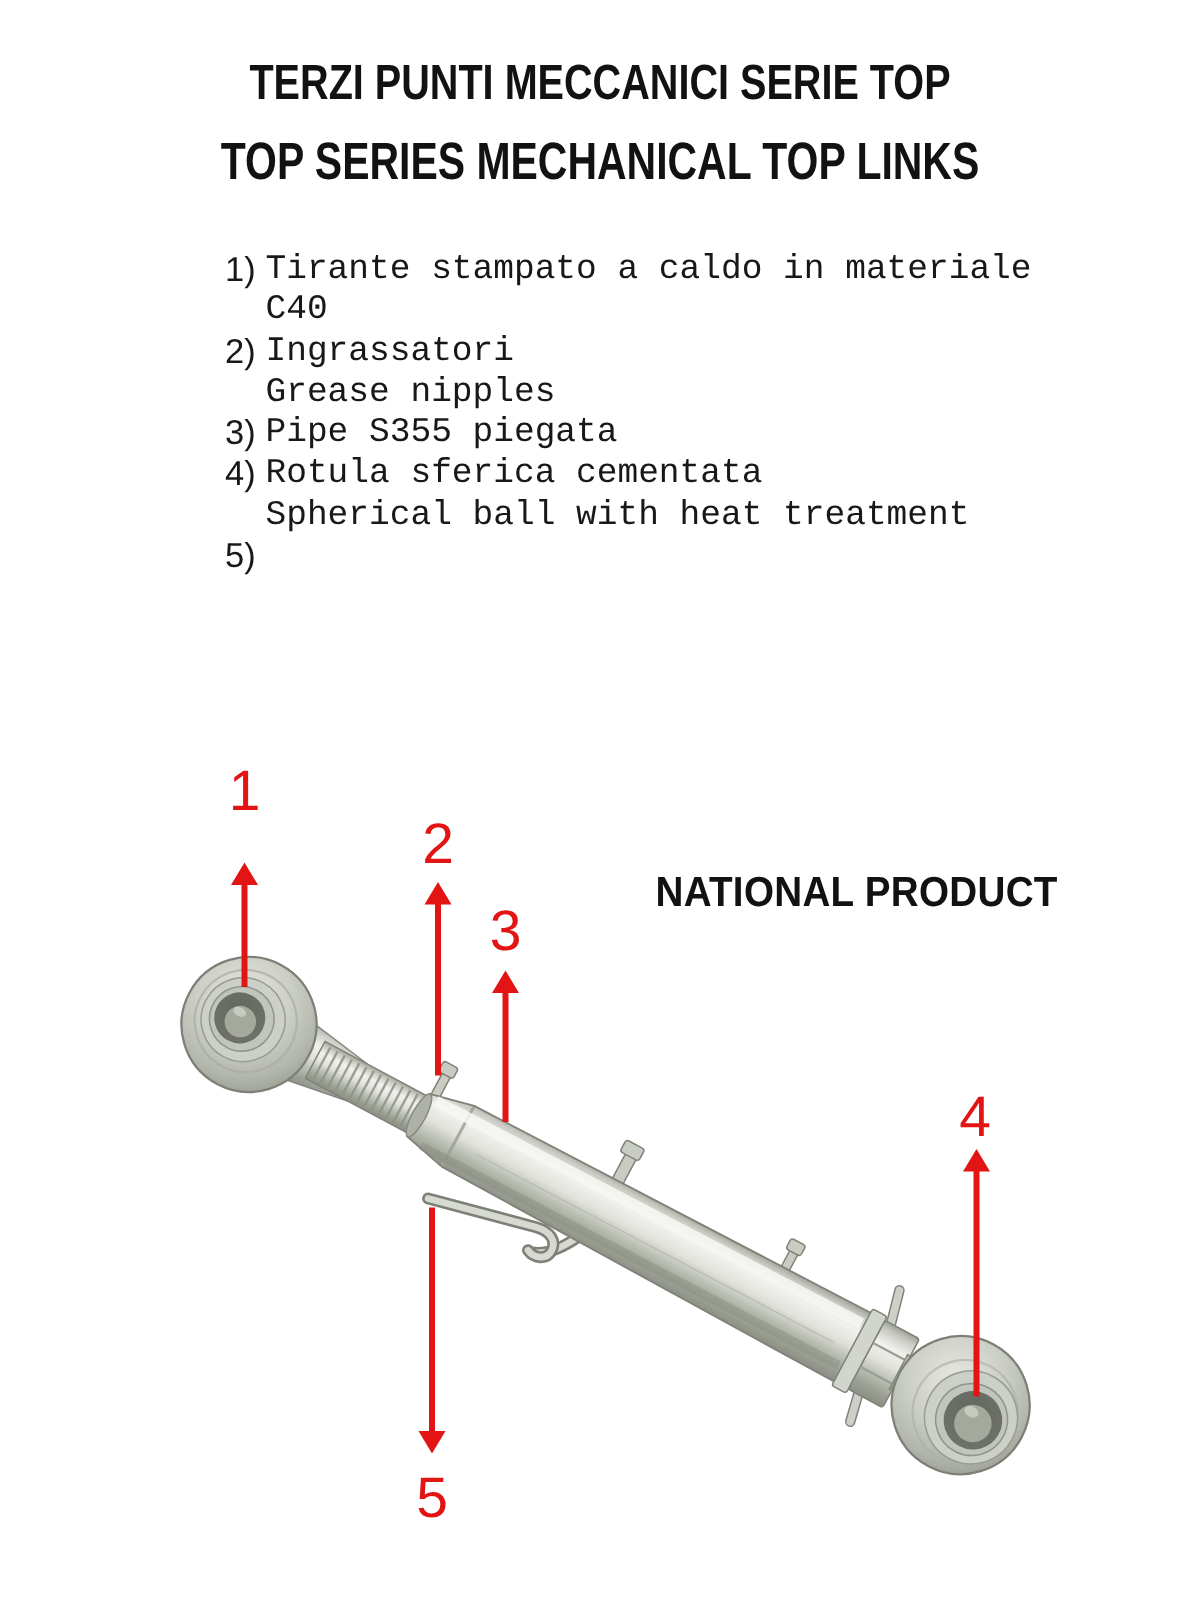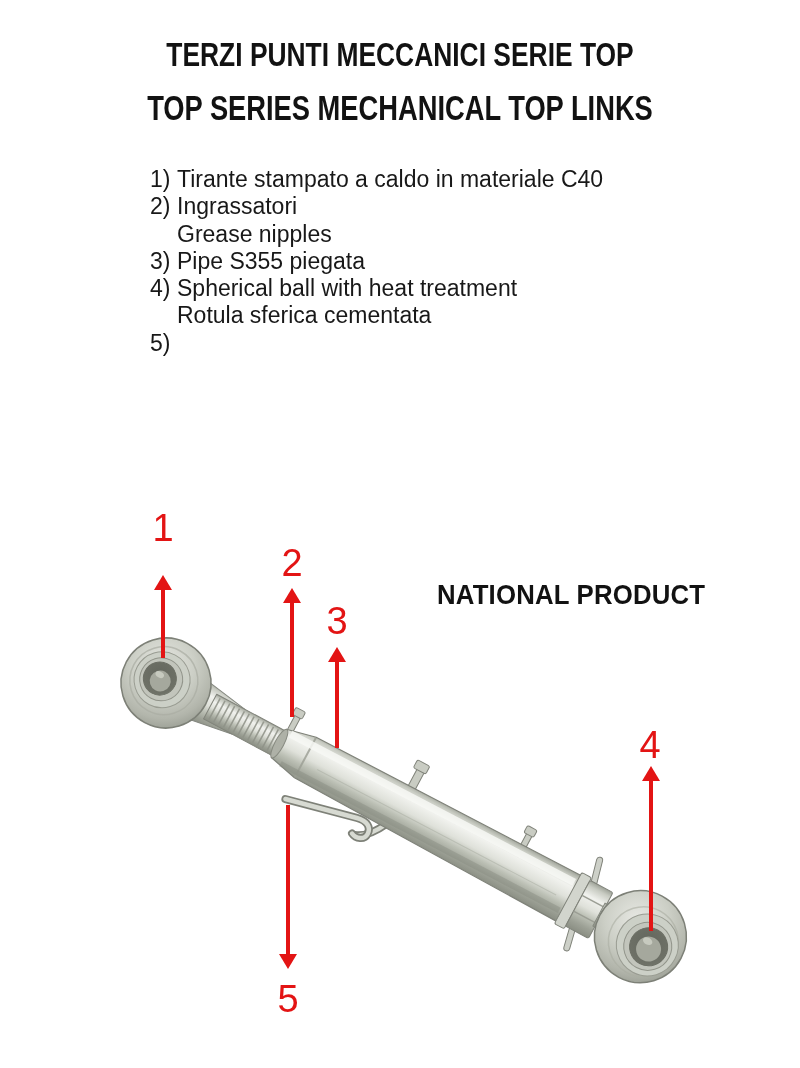--- a/index.html
+++ b/index.html
@@ -8,21 +8,21 @@
 
   .title{position:absolute;left:0;width:800px;text-align:center;
          font-weight:700;color:#121212;white-space:nowrap;line-height:1;}
   #title1{top:38px;font-size:33px;transform:scaleX(.80);}
   #title2{top:90px;font-size:35px;transform:scaleX(.78);}
 
   .features{position:absolute;left:150px;top:166px;width:560px;
             font-size:23px;line-height:27.3px;color:#181818;}
   .feat{display:flex;}
   .feat .num{flex:none;width:27px;}
-  .feat .lines{flex:1;}
+  .feat .lines{flex:1;font-family:Liberation Mono, monospace;}
 
   .badge{position:absolute;left:437px;top:581px;font-size:28px;font-weight:700;
          letter-spacing:.2px;white-space:nowrap;transform:scaleX(.92);
          transform-origin:left center;line-height:1;}
 
   #photo-svg{position:absolute;left:0;top:0;}
 
   .callout-label{position:absolute;color:#e31414;font-size:38px;line-height:1;
                  transform:translate(-50%,-50%);font-weight:400;}
 
@@ -68,22 +68,22 @@
   </div>
   <div class="feat">
     <span class="num">3)</span>
     <div class="lines">
       <div>Pipe S355 piegata</div>
     </div>
   </div>
   <div class="feat">
     <span class="num">4)</span>
     <div class="lines">
+      <div>Rotula sferica cementata</div>
       <div>Spherical ball with heat treatment</div>
-      <div>Rotula sferica cementata</div>
     </div>
   </div>
   <div class="feat">
     <span class="num">5)</span>
     <div class="lines">
     </div>
   </div>
 </div>
 
 <div class="badge">NATIONAL PRODUCT</div>

